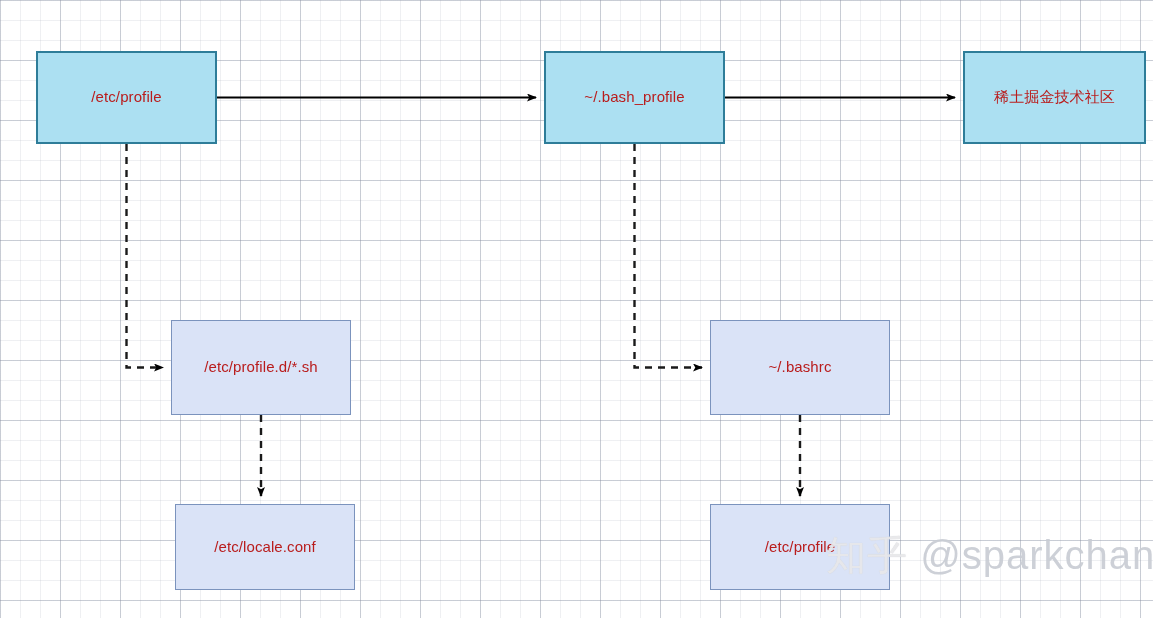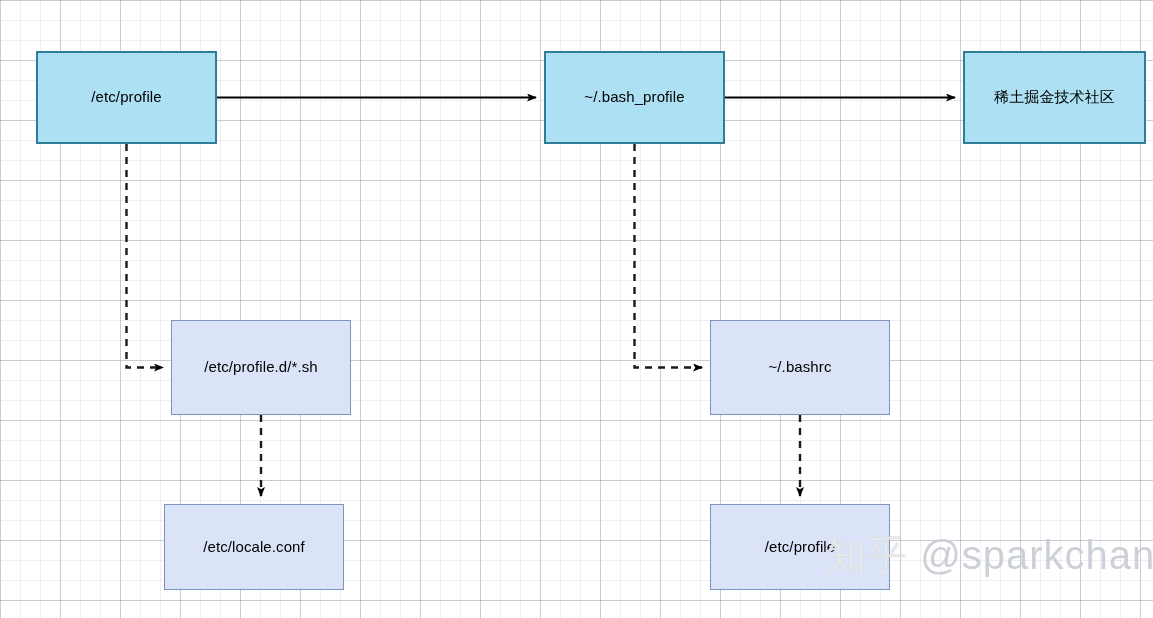--- a/index.html
+++ b/index.html
@@ -31,21 +31,21 @@
     pointer-events: none;
   }
   .node {
     position: absolute;
     box-sizing: border-box;
     display: flex;
     align-items: center;
     justify-content: center;
     text-align: center;
     font-size: 15px;
-    color: #000000;
+    color: #b91c1c;
     line-height: 1.25;
     letter-spacing: 0.1px;
     white-space: nowrap;
   }
   .node.primary {
     background: #ace0f2;
     border: 2px solid #2e7d99;
   }
   .node.secondary {
     background: #dae3f7;
@@ -124,21 +124,21 @@
   </div>
 
   <div class="node secondary" style="left:710px; top:320px; width:180px; height:95px;">
     <span>~/.bashrc</span>
   </div>
 
   <div class="node secondary" style="left:171px; top:320px; width:180px; height:95px;">
     <span>/etc/profile.d/*.sh</span>
   </div>
 
-  <div class="node secondary" style="left:164px; top:504px; width:180px; height:86px;">
+  <div class="node secondary" style="left:175px; top:504px; width:180px; height:86px;">
     <span>/etc/locale.conf</span>
   </div>
 
   <div class="node secondary" style="left:710px; top:504px; width:180px; height:86px;">
     <span>/etc/profile</span>
   </div>
 
   <div class="watermark wm-main" style="left:826px; top:528px;">
     <span class="wm-zhihu">知乎</span>
     <span>@sparkchans</span>

